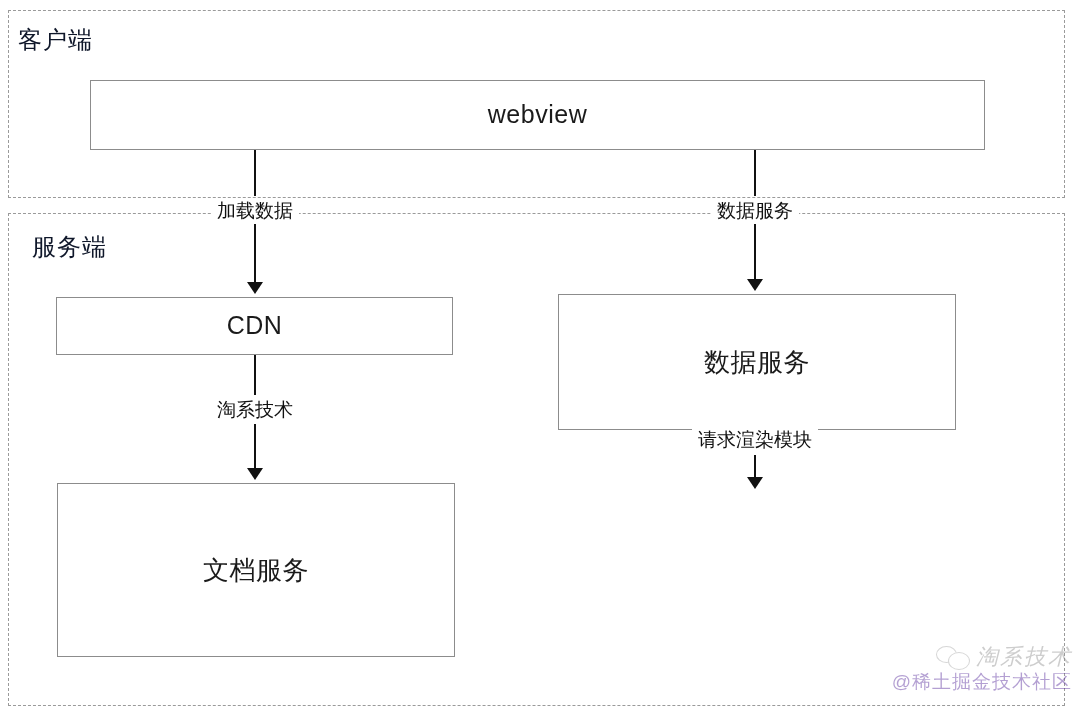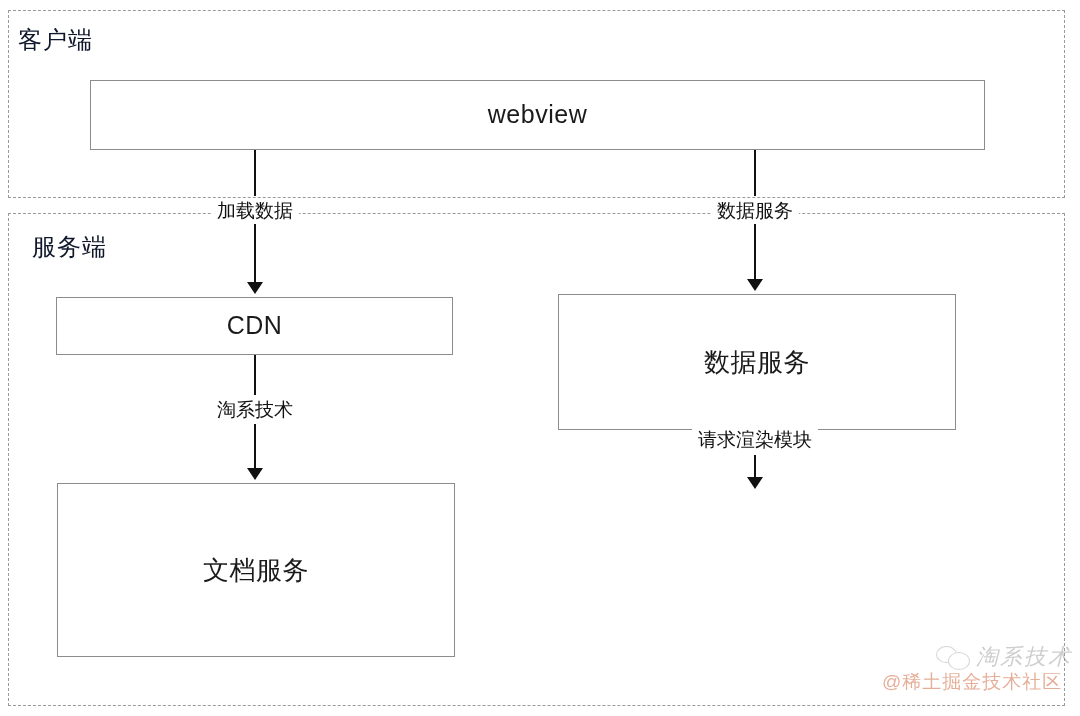--- a/index.html
+++ b/index.html
@@ -186,23 +186,23 @@
     font-size: 22px;
     line-height: 1;
     color: #8a8a8a;
     letter-spacing: 2px;
     font-style: italic;
     white-space: nowrap;
   }
   .wm-sub {
     font-size: 19px;
     line-height: 1.2;
-    color: #c2410c;
+    color: #4c1d95;
     letter-spacing: 1px;
-    text-align: left;
+    text-align: right;
     white-space: nowrap;
     margin-top: 1px;
   }
 </style>
 </head>
 <body>
 
 <div id="canvas">
 
   <div class="region region-client"></div>

